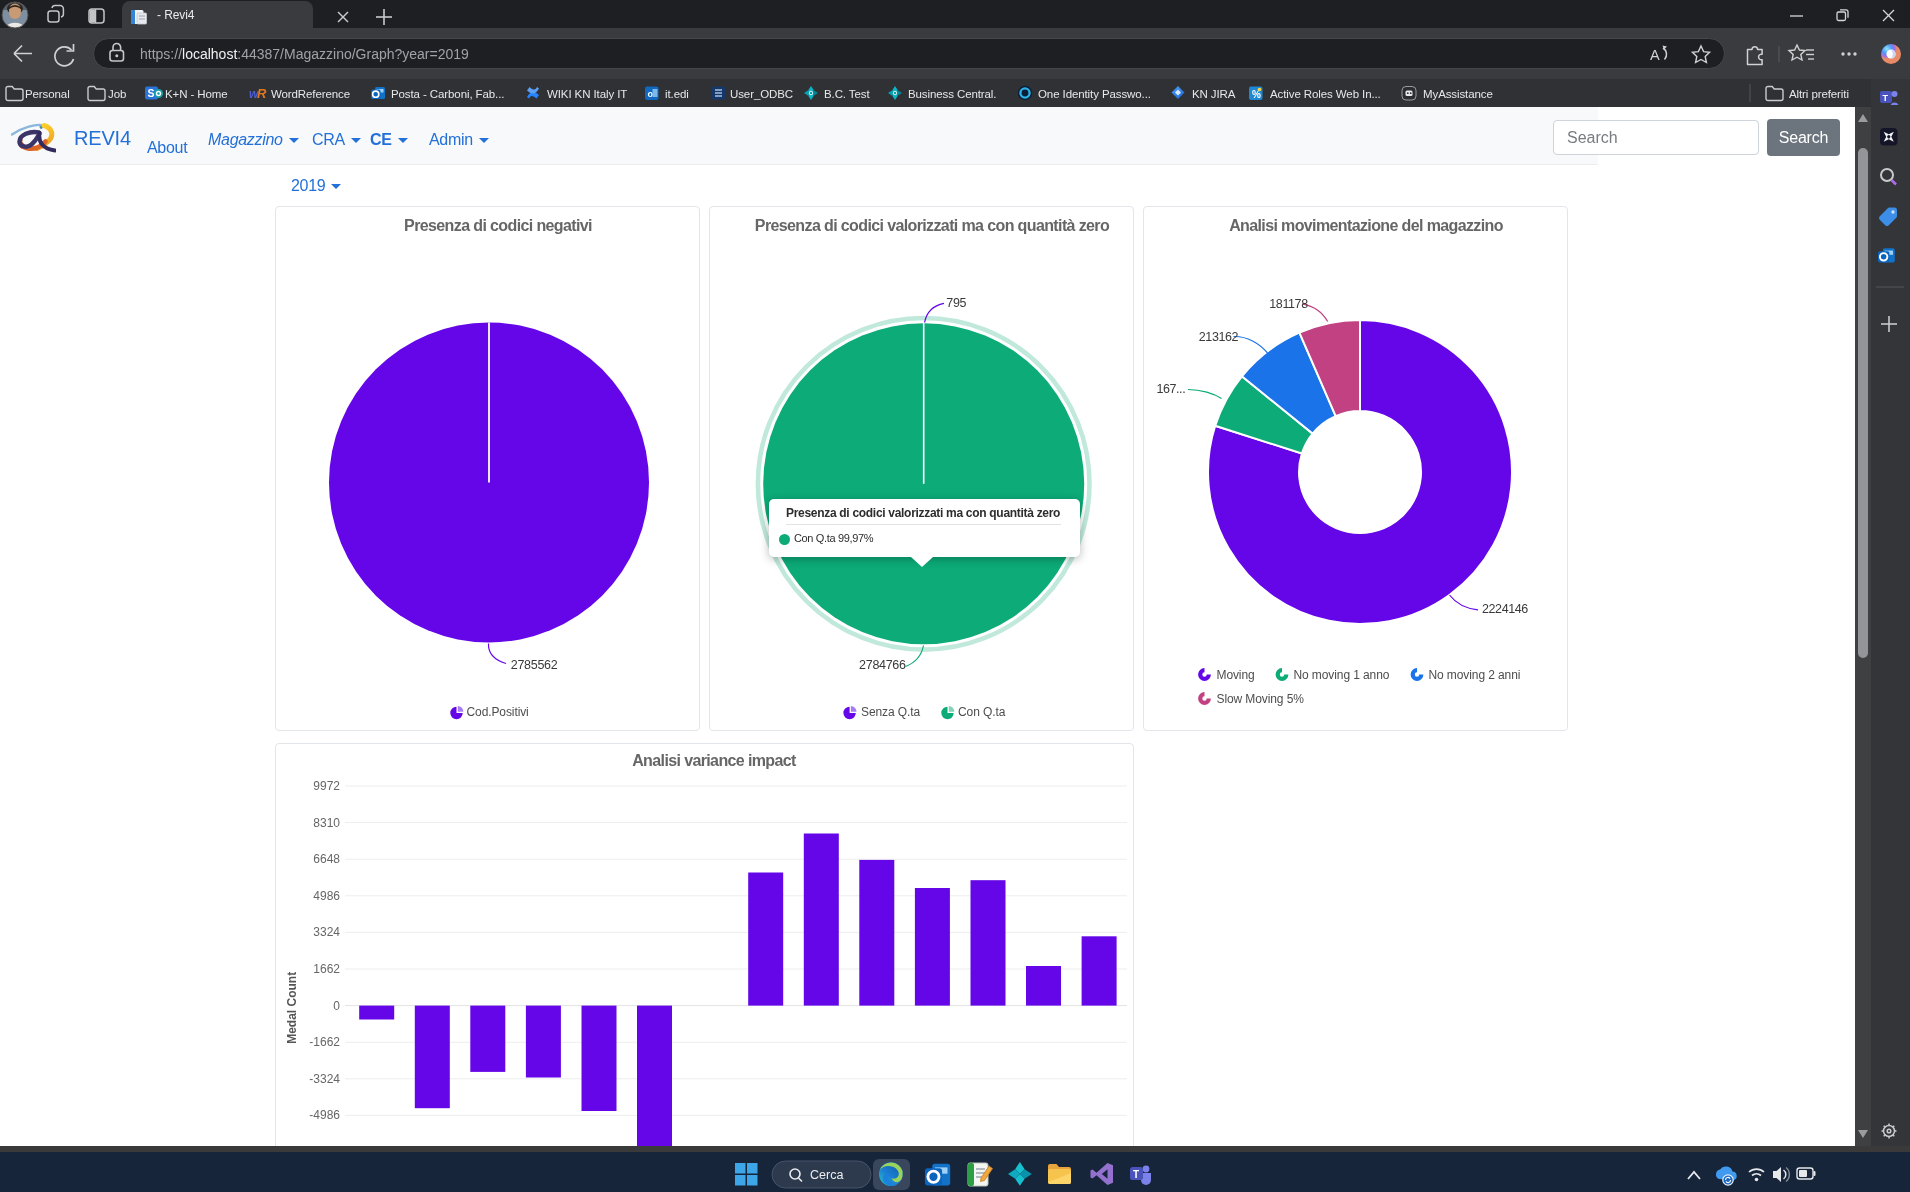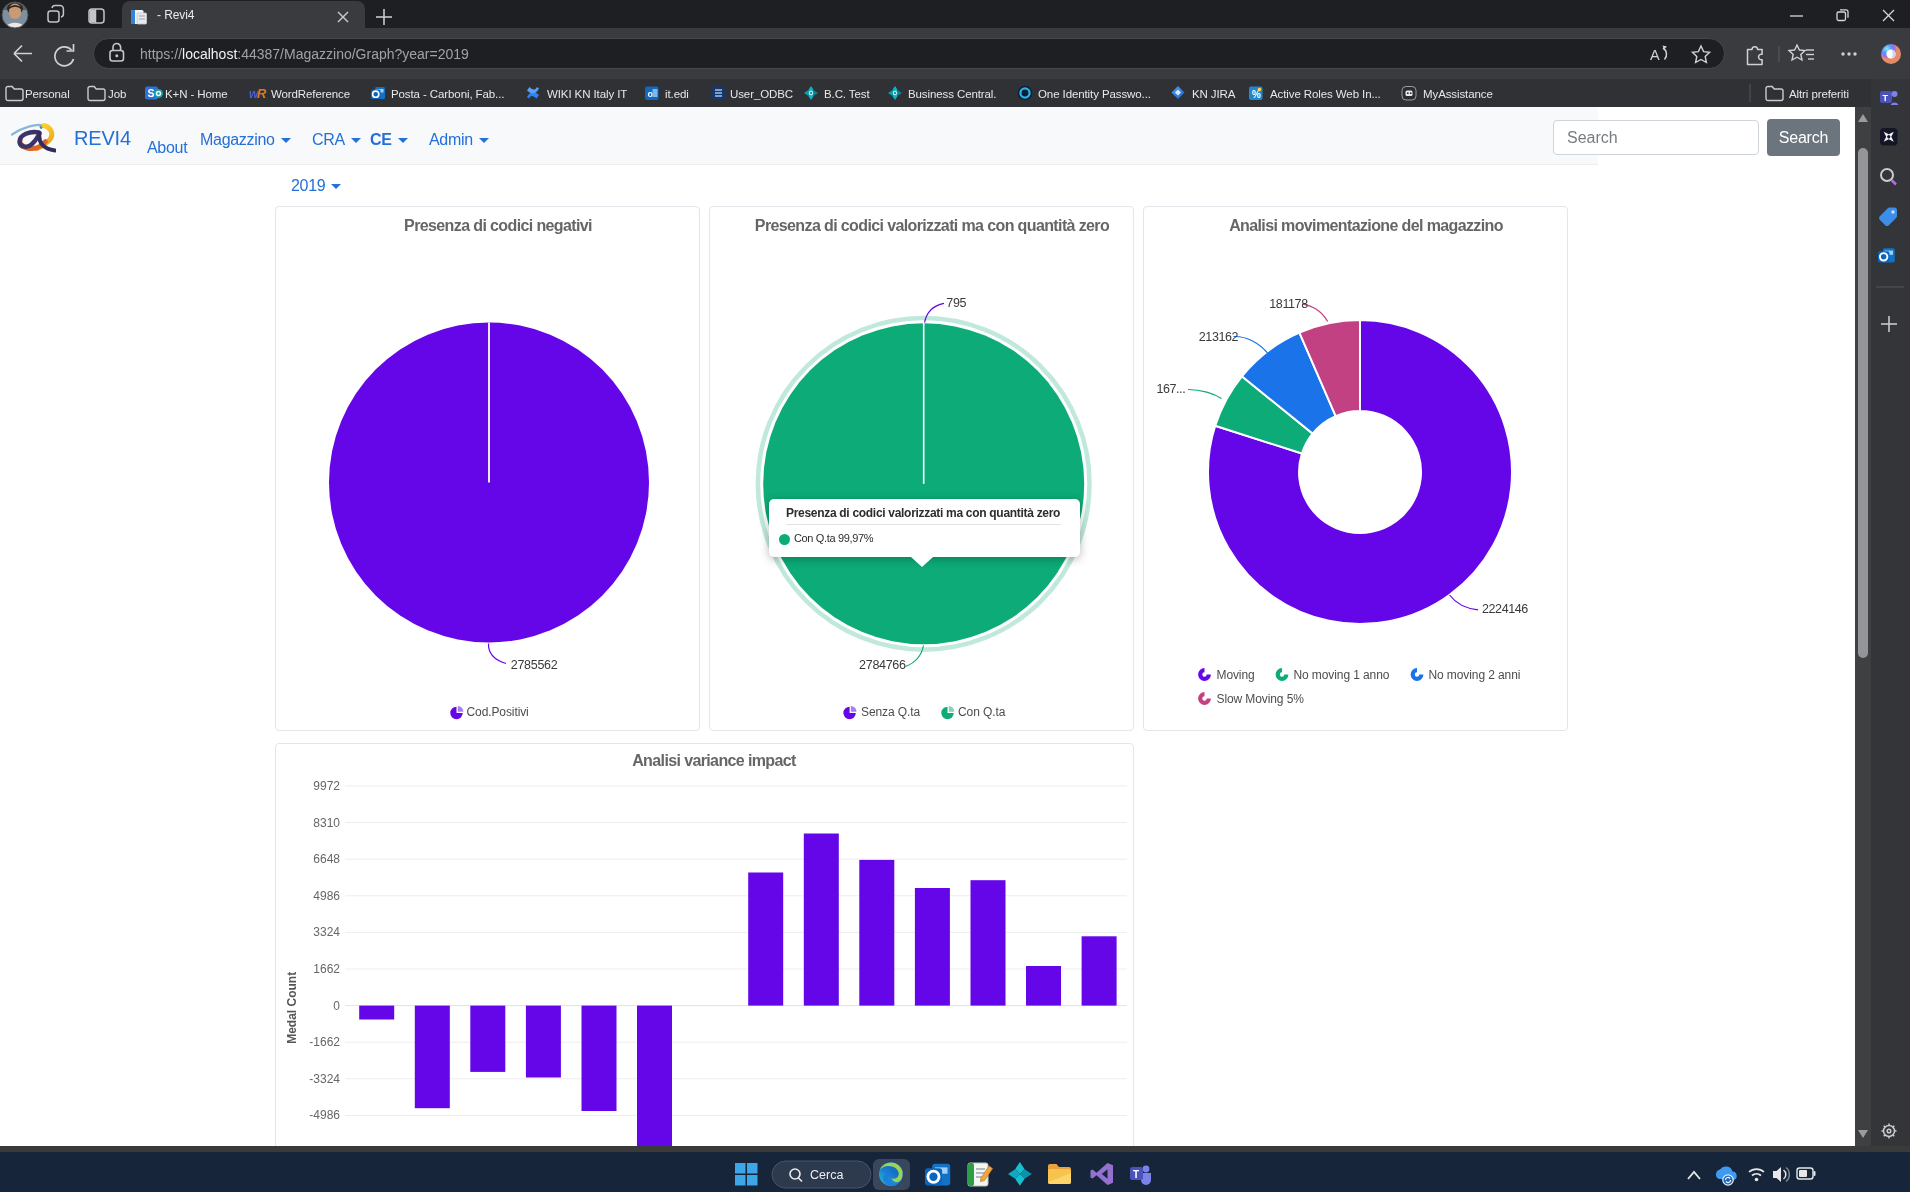--- a/index.html
+++ b/index.html
@@ -1,21 +1,21 @@
 <!DOCTYPE html>
 <html><head>
 <meta charset="utf-8">
 <style>
   * { margin:0; padding:0; box-sizing:border-box; }
   html,body { width:1910px; height:1192px; overflow:hidden; background:#000; font-family:"Liberation Sans", sans-serif; }
   
   #titlebar { position:absolute; left:0; top:0; width:1910px; height:28px; background:#1e1f22; }
   #toolbar  { position:absolute; left:0; top:28px; width:1910px; height:51px; background:#393b3e; }
   #favbar   { position:absolute; left:0; top:79px; width:1910px; height:28px; background:#303134; }
-  #tab { position:absolute; left:122px; top:1px; width:243px; height:27px; background:#393b3e; border-radius:8px 8px 0 0; }
+  #tab { position:absolute; left:122px; top:1px; width:191px; height:27px; background:#393b3e; border-radius:8px 8px 0 0; }
   #tab .title { position:absolute; left:35px; top:7px; font-size:12px; color:#e9eaec; letter-spacing:-0.1px;}
   #addrfield { position:absolute; left:93px; top:38px; width:1632px; height:31px; background:#1e1f22; border:1px solid #46474a; border-radius:16px; }
   
   #page { position:absolute; left:0; top:107px; width:1855px; height:1039px; background:#ffffff; overflow:hidden; }
   #navbar { position:absolute; left:0; top:0; width:1598px; height:58px; background:#f8f9fa; border-bottom:1px solid #ebedef; }
   .navlink { position:absolute; top:23.5px; font-size:16px; color:#2370d8; letter-spacing:-0.3px; white-space:nowrap;}
   .caret { display:inline-block; vertical-align:2px; margin-left:6px; width:0; height:0; border-left:5px solid transparent; border-right:5px solid transparent; border-top:5px solid #2370d8; }
   #brand { position:absolute; left:74px; top:20px; font-size:20px; color:#2370d8; letter-spacing:-0.2px; }
   #searchbox { position:absolute; left:1553px; top:13px; width:206px; height:35px; border:1px solid #ced4da; border-radius:4px; background:#fff; font-size:16px; color:#777c80; padding-left:13px; line-height:33px; }
   #searchbtn { position:absolute; left:1767px; top:12px; width:73px; height:37px; background:#6c757d; border-radius:4px; color:#fff; font-size:16px; text-align:center; line-height:37px; letter-spacing:-0.2px; }
@@ -239,21 +239,21 @@
 <path d="M2,14.5 C12,7.5 26,3.5 34,5.5" stroke="#8ab7dc" stroke-width="2.2" fill="none" stroke-linecap="round"></path>
 <path d="M30,8 C33,6 35,5.5 36,6" stroke="#4a8fa8" stroke-width="3" fill="none"></path>
 <path d="M34,5.5 C42,8 44.5,15 38.5,21 C35.5,24 31,27 27,28.5" stroke="url(#ylg)" stroke-width="5" fill="none" stroke-linecap="round"></path>
 <path d="M10.5,19.5 C9.5,22.5 10,25 12.5,26.5" stroke="#a84a2e" stroke-width="4.4" fill="none" stroke-linecap="round"></path>
 <path d="M11.5,24.5 C14,28.5 21,30 27.5,27.5 C31,26 33.5,24 35.5,21.5" stroke="#db6526" stroke-width="4.6" fill="none" stroke-linecap="round"></path>
 <path d="M29,12.5 C20,10.5 9.5,15 9.5,21.5 C9.5,26.5 17,28.5 21.5,24.5 C26.5,20 28,16 29.5,13.5" stroke="#3b3468" stroke-width="4.4" fill="none" stroke-linecap="round"></path>
 <path d="M29.5,13 C28,22 33,29 45,30.5" stroke="#322b60" stroke-width="4" fill="none" stroke-linecap="round"></path>
 </svg>
     <div id="brand">REVI4</div>
     <div class="navlink" style="left:147px;margin-top:8px;">About</div>
-    <div class="navlink" style="left:200px;">Magazzino<span class="caret"></span></div>
+    <div class="navlink" style="left:208px;font-style:italic;">Magazzino<span class="caret"></span></div>
     <div class="navlink" style="left:312px;">CRA<span class="caret"></span></div>
     <div class="navlink" style="left:370px;font-weight:bold;">CE<span class="caret"></span></div>
     <div class="navlink" style="left:429px;">Admin<span class="caret"></span></div>
     <div id="searchbox">Search</div>
     <div id="searchbtn">Search</div>
   </div>
   <div class="navlink" style="left:291px; top:70px;">2019<span class="caret"></span></div>
 
   <div class="card" style="left:275px; top:99px;  width:425px; height:525px;"></div>
   <div class="card" style="left:709px; top:99px;  width:425px; height:525px;"></div>

